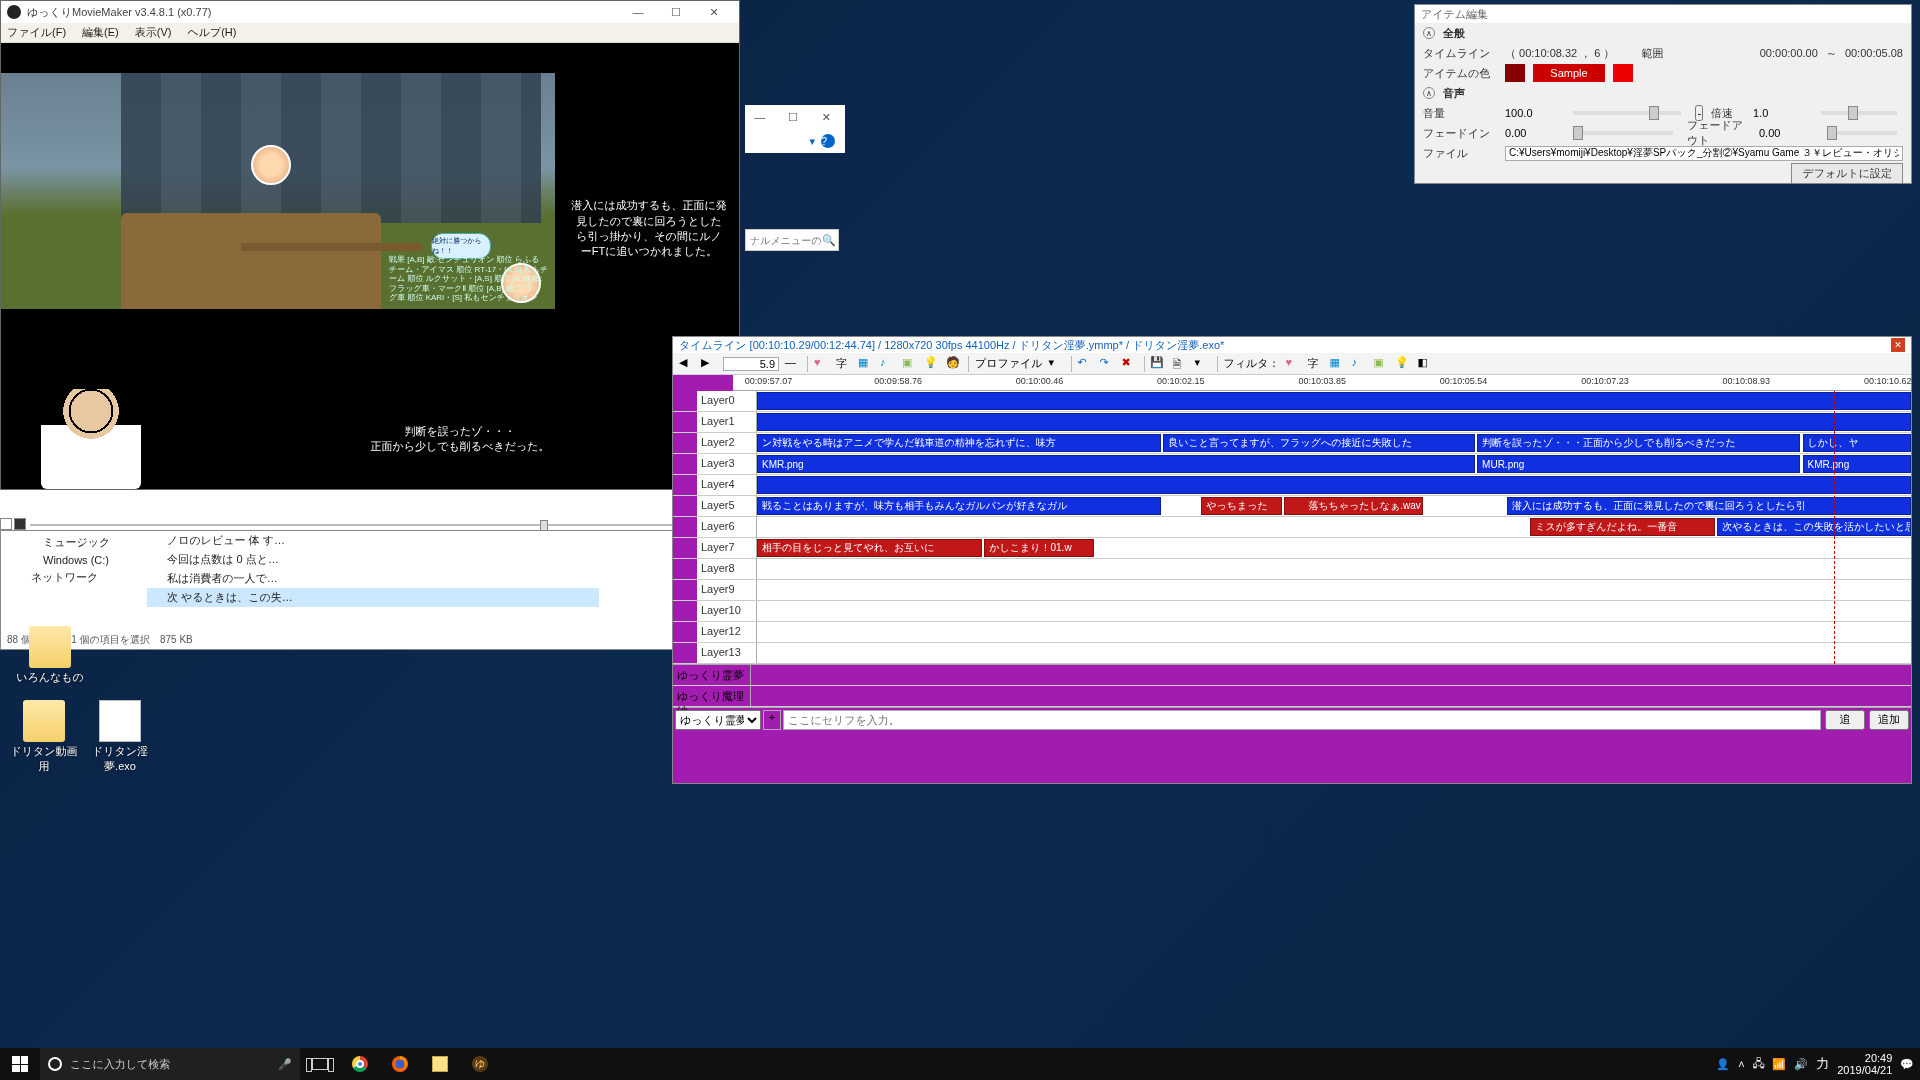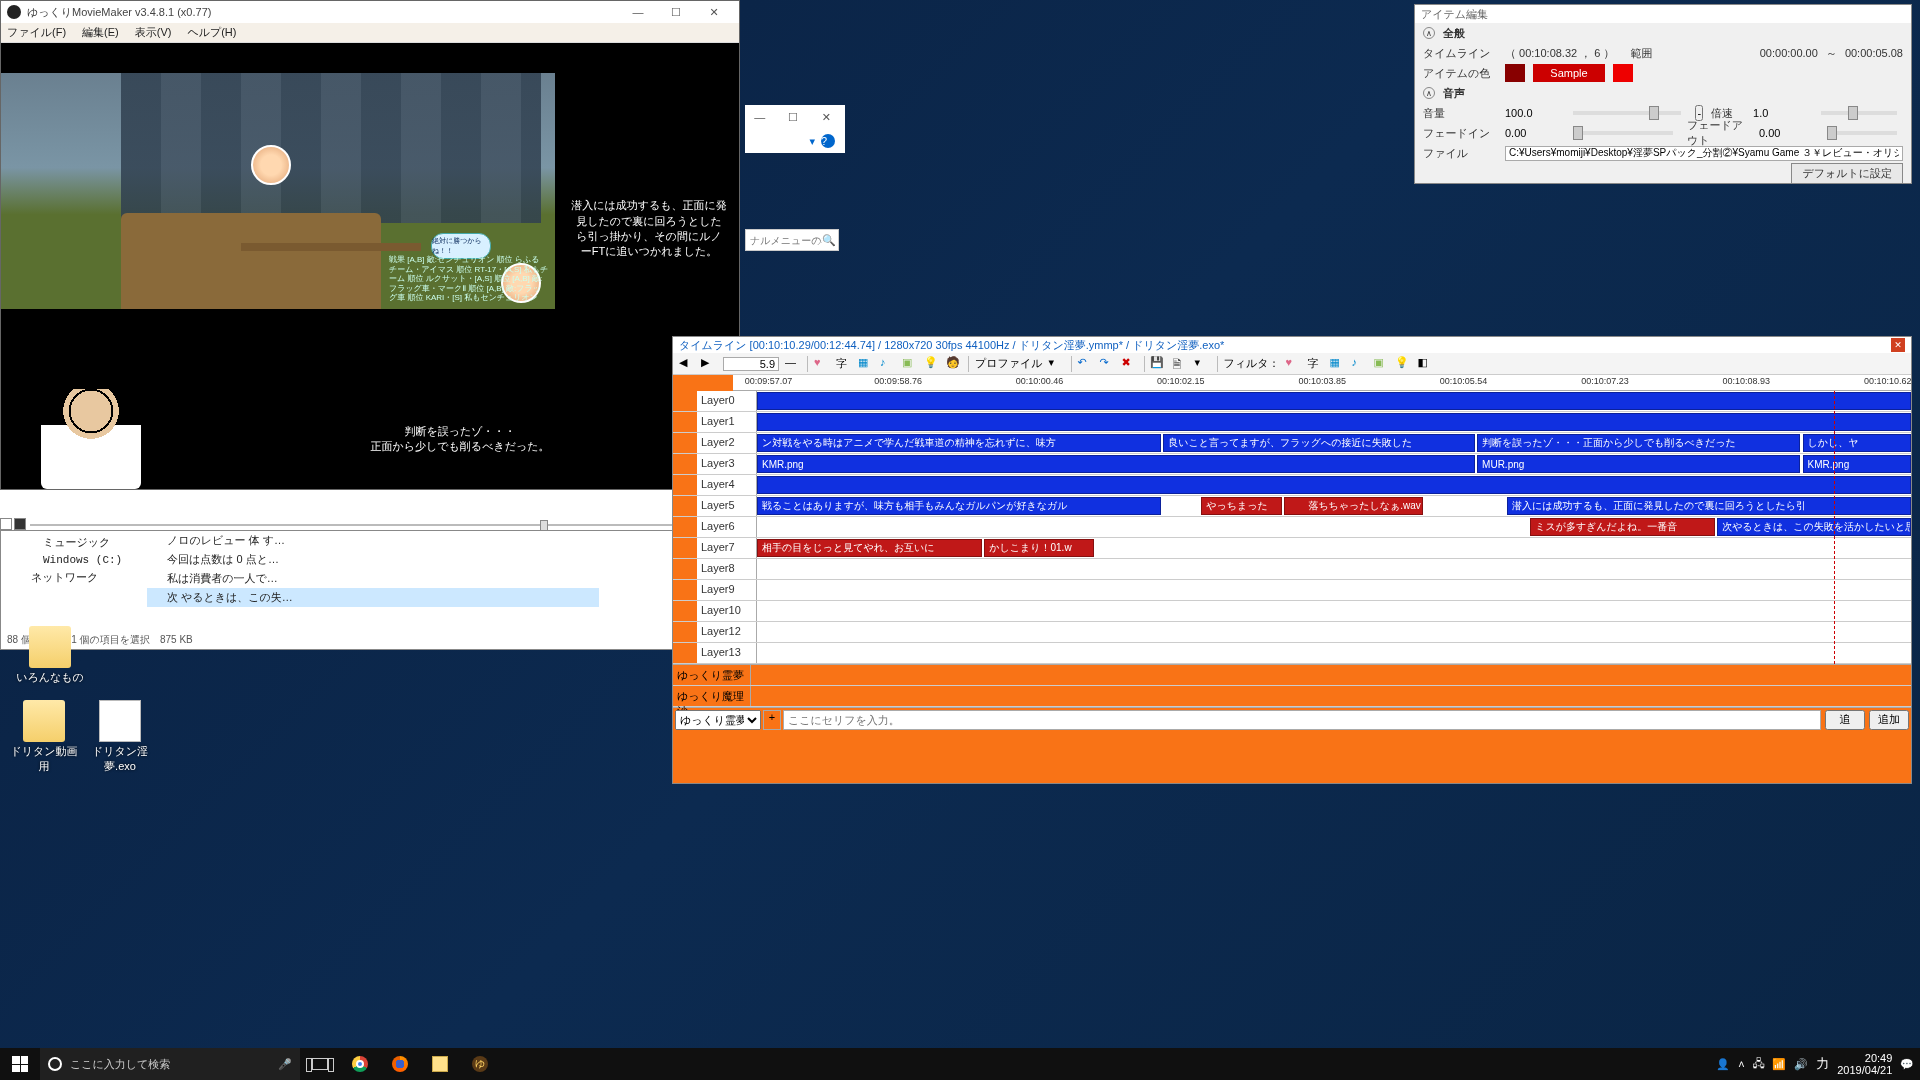--- a/index.html
+++ b/index.html
@@ -52,21 +52,21 @@
 .item-edit .collapse { width: 12px; height: 12px; border: 1px solid #888; border-radius: 50%; display: inline-flex; align-items: center; justify-content: center; font-size: 8px; }
 .item-edit .swatch { width: 20px; height: 18px; }
 .item-edit .sample { width: 72px; height: 18px; background: #c00; color: #fff; display: flex; align-items: center; justify-content: center; }
 .item-edit input.val { width: 54px; border: none; background: transparent; text-align: left; }
 .item-edit input.path { flex: 1; border: 1px solid #aaa; padding: 1px 3px; font-size: 10px; background: #fff; }
 .item-edit .slider { flex: 1; height: 4px; background: #ddd; position: relative; margin: 0 6px; }
 .item-edit .slider .th { position: absolute; top: -5px; width: 10px; height: 14px; background: #ccc; border: 1px solid #888; }
 .item-edit .btn { border: 1px solid #888; background: #e8e8e8; padding: 2px 10px; margin-left: auto; }
 
 
-.timeline { position: absolute; left: 672px; top: 336px; right: 8px; height: 448px; background: #f97316; border: 1px solid #888; }
+.timeline { position: absolute; left: 672px; top: 336px; right: 8px; height: 448px; background: #a21caf; border: 1px solid #888; }
 .timeline .tl-title { height: 16px; background: #fff; color: #1060c0; padding: 1px 6px; display:flex; align-items:center;}
 .timeline .tl-title .close{ margin-left:auto; width:14px; height:14px; background:#d04020; color:#fff; display:flex; align-items:center; justify-content:center; font-size:9px;}
 .timeline .toolbar { height: 22px; background: #f4f4f4; display: flex; align-items: center; gap: 6px; padding: 0 6px; border-bottom: 1px solid #ccc; }
 .timeline .toolbar .sep { width: 1px; height: 16px; background: #bbb; }
 .timeline .toolbar .ico { width: 16px; height: 16px; }
 .timeline .toolbar input.zoom{ width:56px; border:1px solid #aaa; text-align:right; padding-right:3px;}
 .timeline .ruler { height: 16px; position: relative; margin-left: 60px; border-bottom: 1px solid #aaa; background: #fff; }
 .timeline .ruler span { position: absolute; top: 1px; font-size: 9px; color: #333; }
 .timeline .layers { position: relative; }
 .timeline .layer { height: 21px; display: flex; border-bottom: 1px solid #ccc; }
@@ -173,42 +173,42 @@
   <div class="explorer-ribbon">
     <span>▾</span>
     <span style="background:#0066cc;color:#fff;border-radius:50%;width:14px;height:14px;line-height:14px;">?</span>
   </div>
   <div class="explorer-search">
     <input placeholder="ナルメニューの検索" style="">
     <span style="color:#888;">🔍</span>
   </div>
   <div class="left-tree">
     <div style="padding-left:30px;">ミュージック</div>
-    <div style="padding-left:30px;font-family:Liberation Mono, monospace;">Windows (C:)</div>
+    <div style="padding-left:30px;">Windows (C:)</div>
     <div style="padding-left:18px;">ネットワーク</div>
   </div>
   <div class="file-list">
     <div>ノロのレビュー 体 す…</div>
     <div>今回は点数は 0 点と…</div>
     <div>私は消費者の一人で…</div>
     <div class="sel">次 やるときは、この失…</div>
   </div>
   <div class="status">88 個の項目　1 個の項目を選択　875 KB</div>
 </div>
 
 <div class="item-edit">
   <div class="hdr">アイテム編集</div>
   <div class="sect">
       <span class="collapse">∧</span>
       <b>全般</b>
     </div>
   <div class="sect">
     <span class="lbl">タイムライン</span>
     <span>（  00:10:08.32  ，  6  ）</span>
-    <span class="lbl" style="width:auto;margin-left:8px;">範囲</span>
+    <span class="lbl" style="width:auto;margin-left:19px;">範囲</span>
     <span style="margin-left:auto">00:00:00.00</span>
     <span>～</span>
     <span>00:00:05.08</span>
   </div>
   <div class="sect">
     <span class="lbl">アイテムの色</span>
     <span class="swatch" style="background:#800;"></span>
     <span class="sample">Sample</span>
     <span class="swatch" style="background:#e00;"></span>
   </div>

